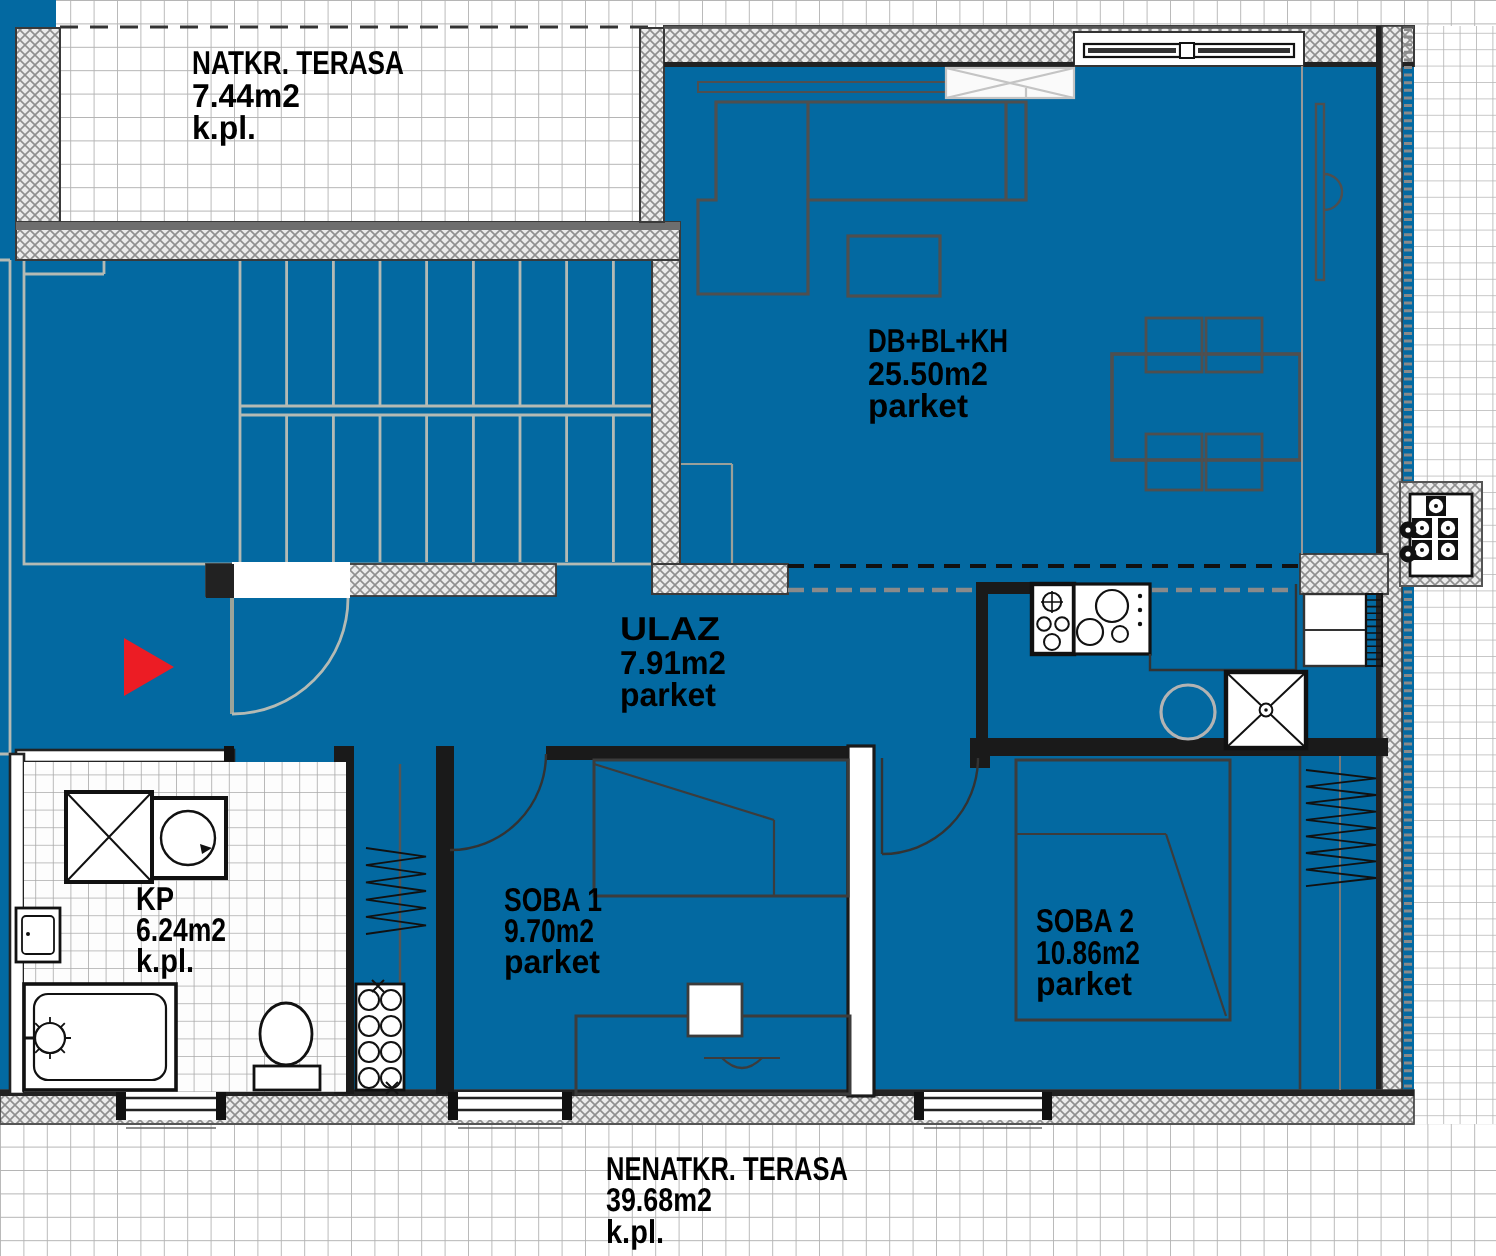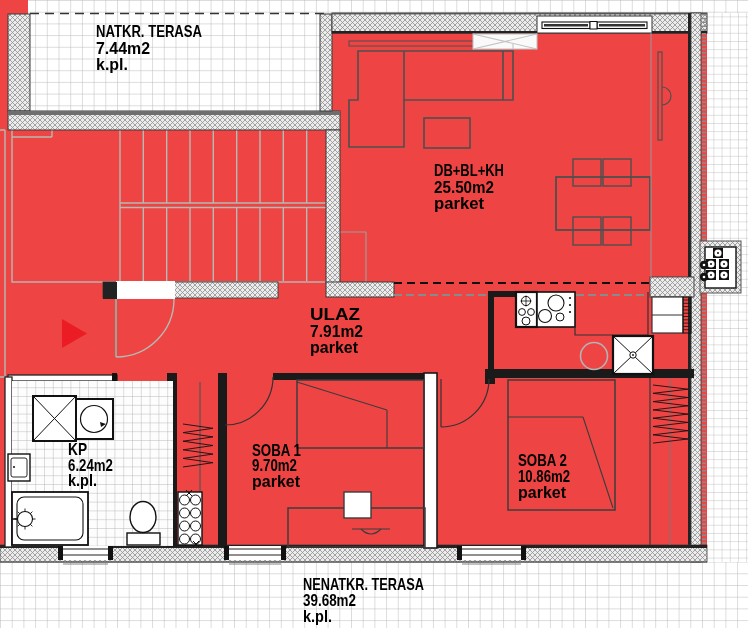--- a/index.html
+++ b/index.html
@@ -1,16 +1,16 @@
 <!DOCTYPE html>
 <html><head>
 <meta charset="utf-8">
 <style>
   html,body{margin:0;padding:0;background:#ffffff;}
-  #plan-wrap{position:relative;width:748px;height:628px;background:#ef4444;overflow:hidden;}
+  #plan-wrap{position:relative;width:748px;height:628px;background:#0369a1;overflow:hidden;}
   svg{display:block;}
   text{font-family:"Liberation Sans","DejaVu Sans",sans-serif;font-weight:bold;fill:#000;}
   .lbl{font-size:16.5px;}
 </style>
 </head>
 <body>
 
 <div id="plan-wrap">
 <svg width="748" height="628" viewBox="0 0 748 628" xmlns="http://www.w3.org/2000/svg">
   <defs>

